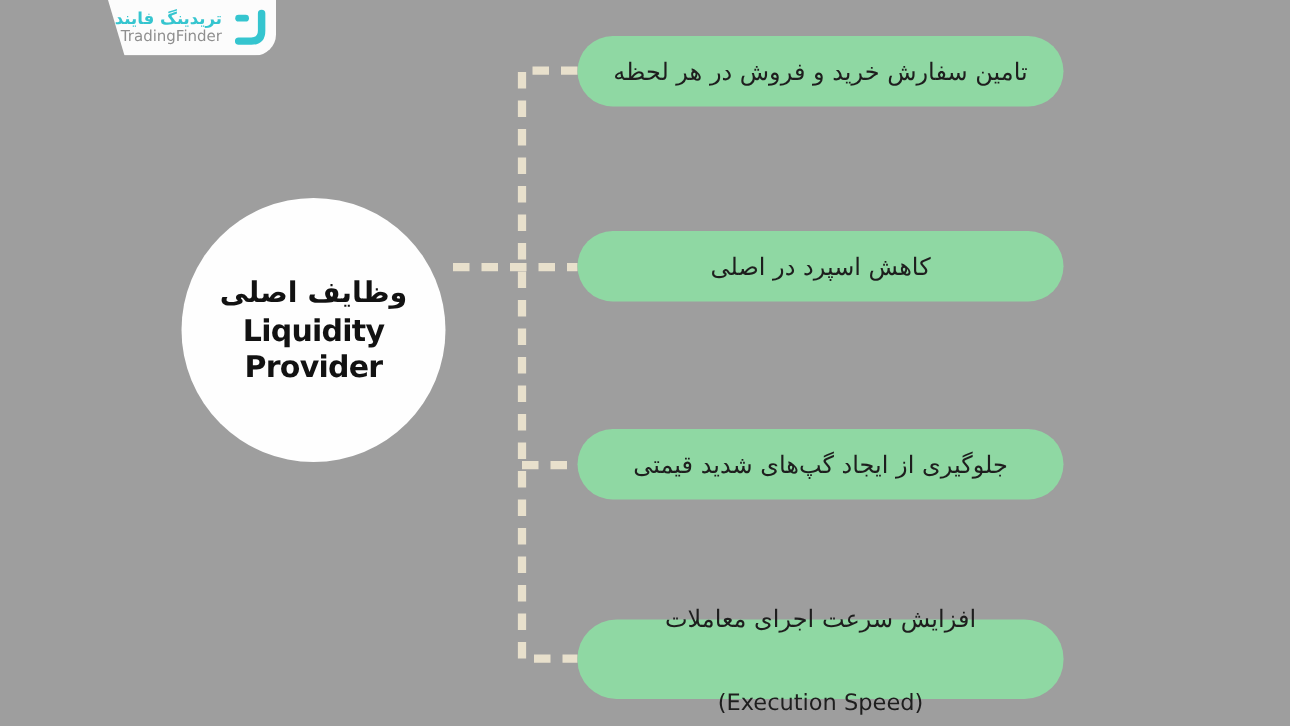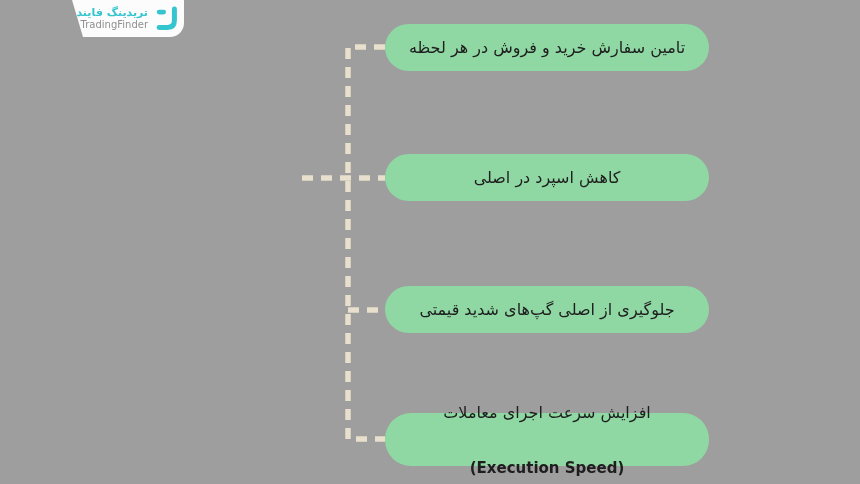--- a/index.html
+++ b/index.html
@@ -67,21 +67,21 @@
     border-radius: 26px;
     display: flex;
     flex-direction: column;
     align-items: center;
     justify-content: center;
     text-align: center;
     color: #1E1E1E;
     direction: rtl;
   }
   .pill .fa { font-size: 16px; font-weight: normal; line-height: 1.25; }
-  .pill .en { font-size: 15px; font-weight: bold; direction: ltr; line-height: 1.2; }
+  .pill .en { font-size: 15px; font-weight: normal; direction: ltr; line-height: 1.2; }
   .pill-1 { top: 24px;  height: 47px; }
   .pill-2 { top: 154px; height: 47px; }
   .pill-3 { top: 286px; height: 47px; }
   .pill-4 { top: 413px; height: 53px; gap: 36px; }
 </style>
 </head>
 <body>
 
 <div class="stage">
 
@@ -95,31 +95,35 @@
     <svg class="logo-icon" viewBox="0 0 34 34" xmlns="http://www.w3.org/2000/svg">
       <path d="M8 8 L14 8" stroke="#35C5CF" stroke-width="6" stroke-linecap="round" fill="none"></path>
       <path d="M28 4 L28 19 Q28 28 19 28 L8 28" stroke="#35C5CF" stroke-width="6.5" stroke-linecap="round" stroke-linejoin="round" fill="none"></path>
     </svg>
     <div class="logo-text">
       <span class="fa" dir="rtl" lang="fa">تریدینگ فایندر</span>
       <span class="en">TradingFinder</span>
     </div>
   </div>
 
+  <div class="center-circle">
+    <span class="fa" lang="fa">وظایف اصلی</span>
+    <span class="en">Liquidity Provider</span>
+  </div>
 
   <div class="pill pill-1">
     <span class="fa" lang="fa">تامین سفارش خرید و فروش در هر لحظه</span>
   </div>
 
   <div class="pill pill-2">
     <span class="fa" lang="fa">کاهش اسپرد در اصلی</span>
   </div>
 
   <div class="pill pill-3">
-    <span class="fa" lang="fa">جلوگیری از اصلی گپ‌های شدید قیمتی</span>
+    <span class="fa" lang="fa">جلوگیری از ایجاد گپ‌های شدید قیمتی</span>
   </div>
 
   <div class="pill pill-4">
     <span class="fa" lang="fa">افزایش سرعت اجرای معاملات</span>
     <span class="en">(Execution Speed)</span>
   </div>
 
 </div>
 
 </body></html>

